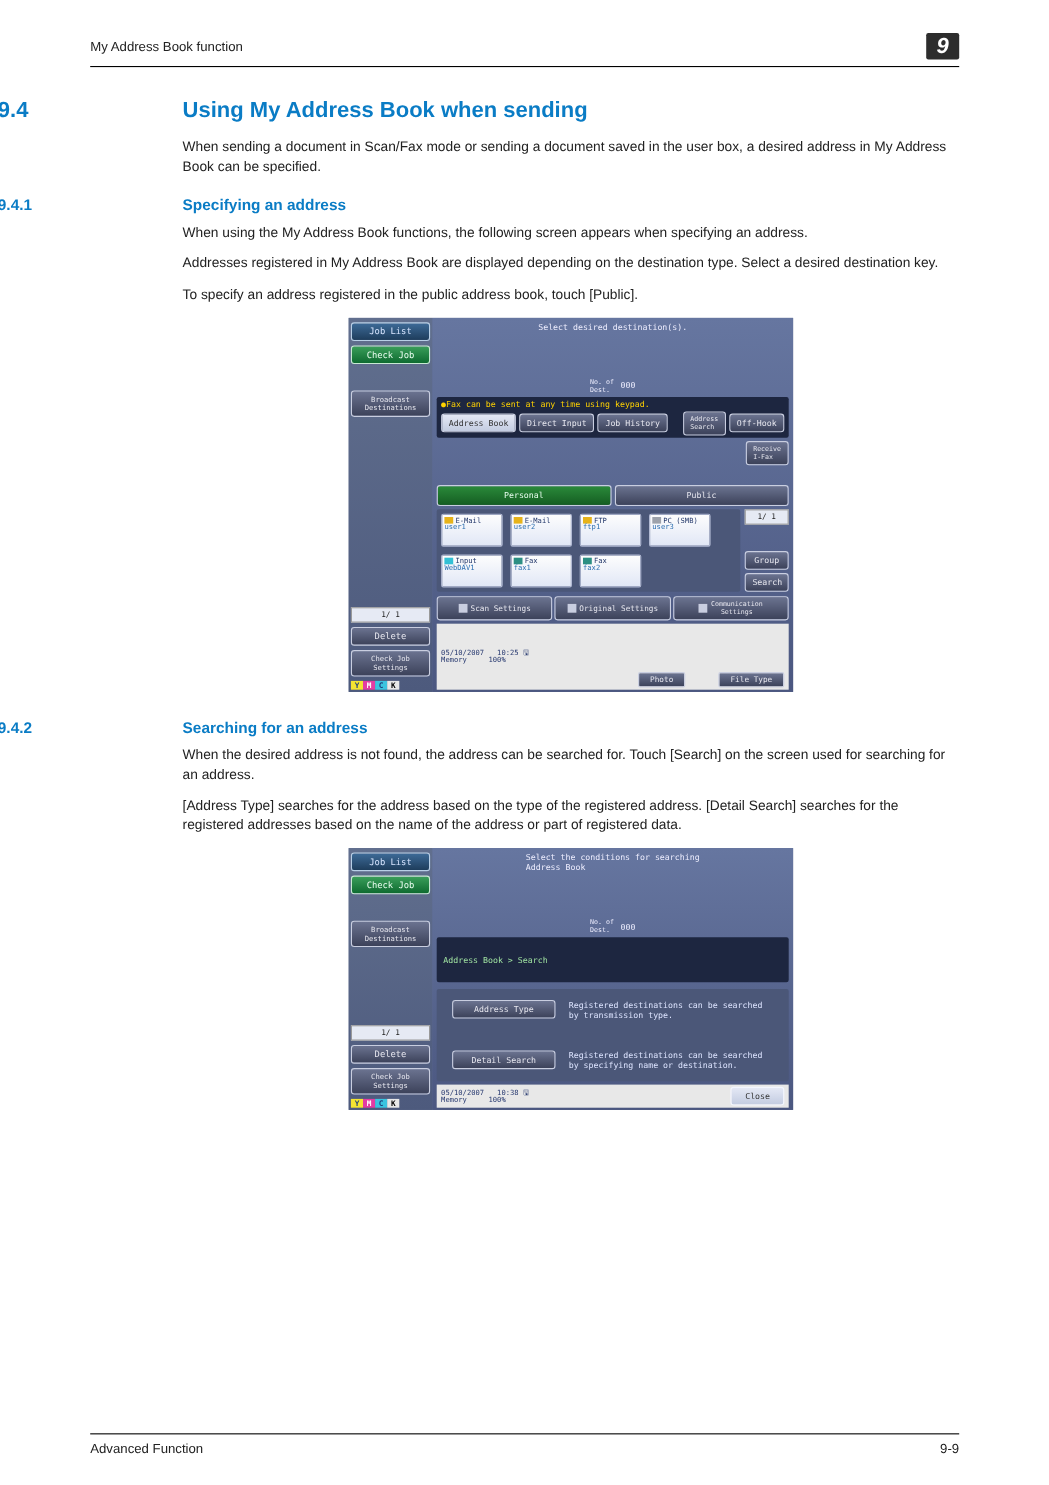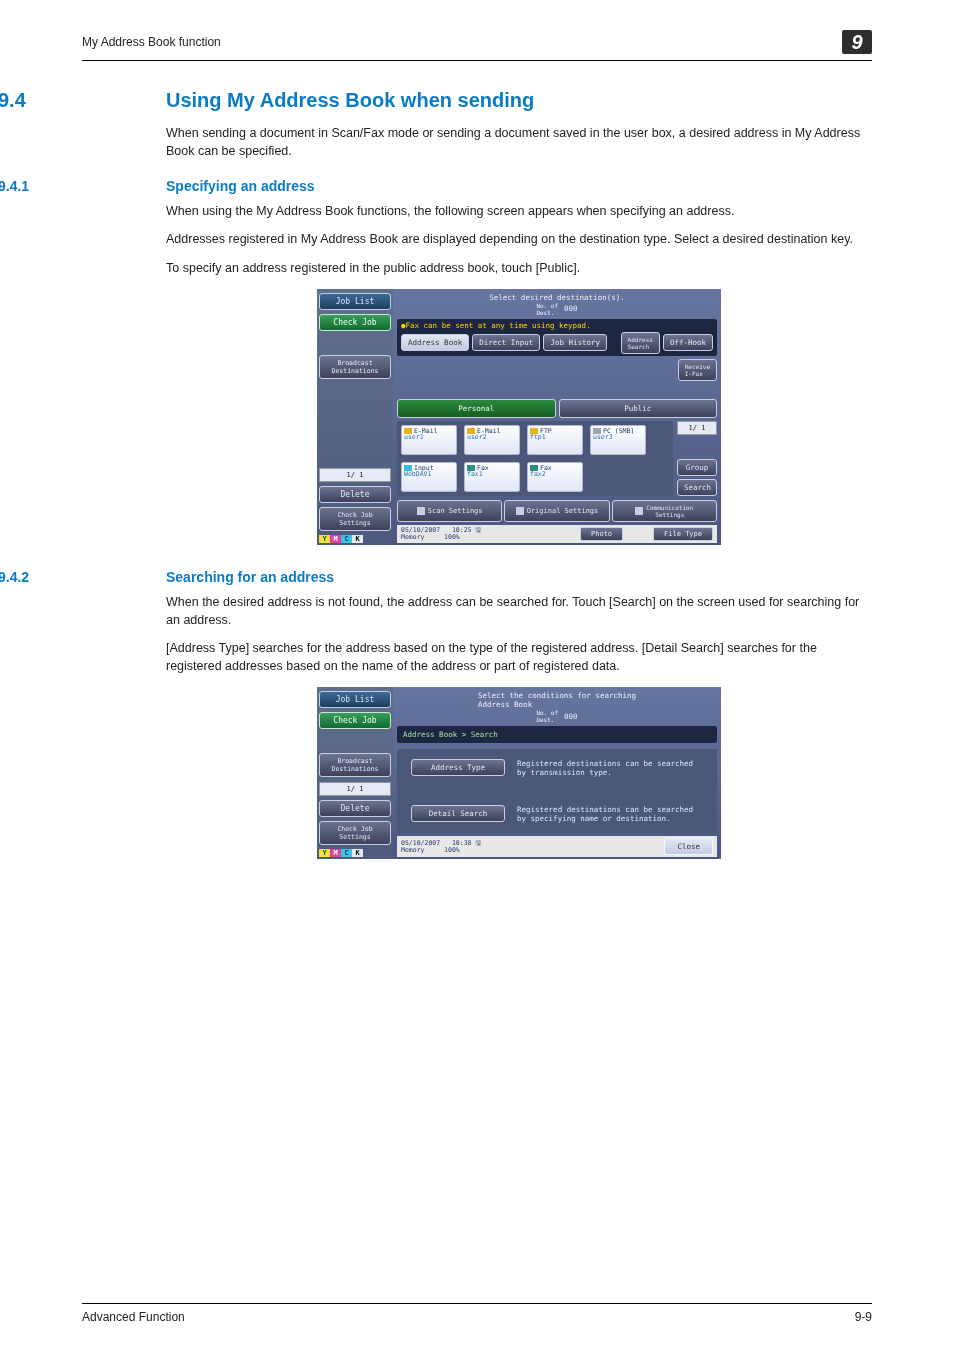--- a/index.html
+++ b/index.html
@@ -103,21 +103,21 @@
     border: 1px solid #b8cfe6;
     border-radius: 3px;
     padding: 3px 4px;
     text-align:center;
     color:#d7e5ff;
     margin-bottom:4px;
   }
   .btn3d.green { background: linear-gradient(#3a9e5a,#0e6b30); border-color:#c7e9d2; color:#eafff0; }
   .btn3d.dark  { background: linear-gradient(#6b7390,#3c425a); border-color:#c9cee0; color:#e7e7ef; }
   .pagebadge { background:#e6eaf4; color:#222; border:1px solid #999; padding:2px 6px; text-align:center; font-size:7px; }
-  .row { display:flex; gap:3px; align-items:center; }
+  .row { display:flex; gap:3px; align-items:center;margin-top:42px; }
   .row > * { box-sizing:border-box; }
   .title-row { display:flex; justify-content:space-between; align-items:center; margin-bottom:3px;flex-direction:column; }
   .tinywhite { color:#eef; font-size:7.5px; }
   .tinyyellow { color:#ffd200; font-size:7.5px; }
   .tabbtn {
     flex:1; text-align:center; padding:4px 0;
     background: linear-gradient(#6b7390,#3c425a);
     border:1px solid #c9cee0; border-radius:3px; font-size:7.5px; color:#e7e7ef;
   }
   .tabbtn.active { background: linear-gradient(#2a8a3a,#155d22); color:#eafff0; }
@@ -344,21 +344,21 @@
         <div class="title-row">
           <span class="tinywhite" style="white-space:pre-line;">Select the conditions for searching
 Address Book</span>
           <span class="row" style="gap:6px;">
             <span class="tinywhite" style="white-space:pre-line;font-size:6px;">No. of
 Dest.</span>
             <span class="tinywhite">000</span>
           </span>
         </div>
 
-        <div style="background:#1d2640;padding:4px 6px;border-radius:2px;">
+        <div style="background:#1d2640;padding:16px 6px;border-radius:2px;">
           <span style="color:#9fe1a0;font-size:7.5px;">Address Book &gt; Search</span>
         </div>
 
         <div class="bigarea">
           <div class="srow">
             <div class="smallbevel" style="width:80px;text-align:center;">Address Type</div>
             <div class="hint" style="white-space:pre-line;">Registered destinations can be searched
 by transmission type.</div>
           </div>
           <div class="srow">

